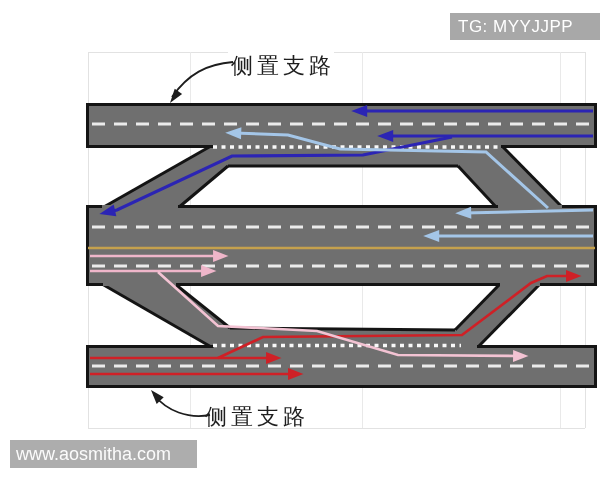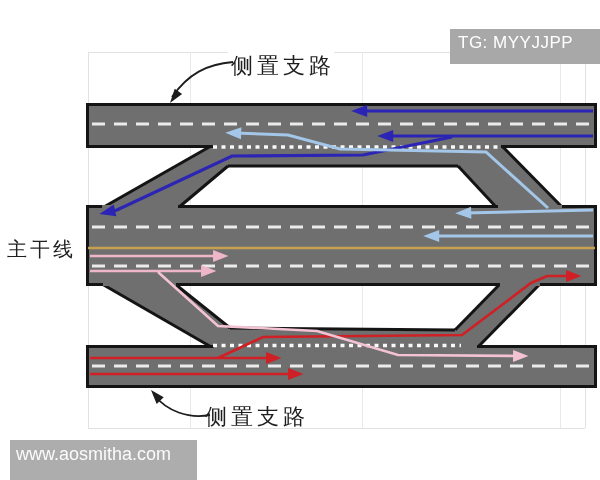--- a/index.html
+++ b/index.html
@@ -4,24 +4,24 @@
 <style>
   html,body{margin:0;padding:0;background:#ffffff;}
   #stage{position:relative;width:600px;height:480px;background:#ffffff;overflow:hidden;
          font-family:"Liberation Sans",sans-serif;}
   #diagram-svg{position:absolute;left:0;top:0;}
   .cn-label{position:absolute;color:#1f1f1f;font-family:Liberation Serif, serif;
             white-space:nowrap;}
   #label-top-branch{left:231px;top:51px;font-size:22px;letter-spacing:4px;}
   #label-bottom-branch{left:205px;top:402px;font-size:22px;letter-spacing:4px;}
   #label-main-road{left:7px;top:236px;font-size:20px;letter-spacing:3px;}
-  #tg-badge{position:absolute;left:450px;top:29px;width:150px;height:35px;background:#a8a8a8;
+  #tg-badge{position:absolute;left:450px;top:13px;width:150px;height:27px;background:#a8a8a8;
             color:#ffffff;font-size:17px;line-height:27px;padding-left:8px;box-sizing:border-box;
             letter-spacing:0.5px;}
-  #watermark{position:absolute;left:10px;top:440px;width:187px;height:40px;background:#adadad;
+  #watermark{position:absolute;left:10px;top:440px;width:187px;height:28px;background:#adadad;
              color:#fbfbfb;font-size:18px;line-height:28px;padding-left:6px;box-sizing:border-box;}
 </style>
 </head>
 <body>
 
 <div id="stage">
 
   <svg id="diagram-svg" width="600" height="480" viewBox="0 0 600 480">
 
     <g stroke="#e2e2e2" stroke-width="1" fill="none">
@@ -126,18 +126,17 @@
         <polygon points="170,103 174.7,88.7 182.1,93.9" fill="#1d1d1d"></polygon>
       </g>
       <g>
         <path d="M210,415 C188,419 167,411 154,395" stroke="#1d1d1d" stroke-width="1.8" fill="none"></path>
         <polygon points="151,390 163.7,397.3 156.7,403.9" fill="#1d1d1d"></polygon>
       </g>
     </g>
   </svg>
 
   <div class="cn-label" id="label-top-branch">侧置支路</div>
-  <div class="cn-label" id="label-main-road">主干线</div>
   <div class="cn-label" id="label-bottom-branch">侧置支路</div>
 
   <div id="tg-badge">TG: MYYJJPP</div>
   <div id="watermark">www.aosmitha.com</div>
 </div>
 
 </body></html>

